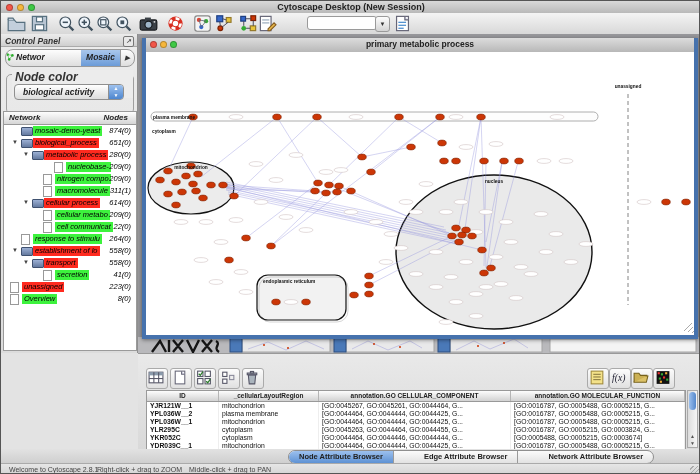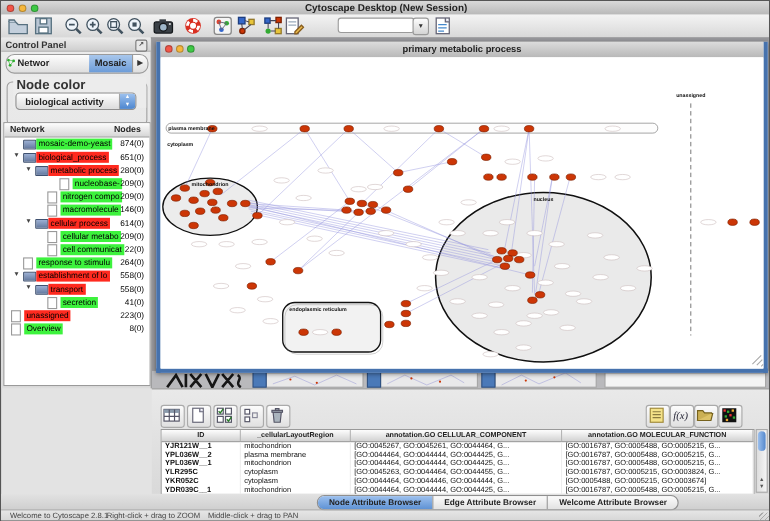--- a/index.html
+++ b/index.html
@@ -16,21 +16,21 @@
     background:linear-gradient(#f4f4f4,#d8d8d8);border-bottom:1px solid #9a9a9a;}
   .tbtn{position:absolute;top:1px;width:19px;height:19px;}
   .tbtn svg{width:19px;height:19px;}
   .search-label{position:absolute;left:280px;top:6px;font-size:9px;color:#222;margin-top:43px;}
   .search-input{position:absolute;left:306px;top:3px;width:62px;height:12px;border:1px solid #9a9a9a;
     border-radius:3px;background:#fff;font-size:8px;padding:0 3px;}
   .search-drop{position:absolute;left:374px;top:3px;width:13px;height:14px;background:linear-gradient(#fdfdfd,#d4d4d4);
     border:1px solid #9a9a9a;border-radius:3px;font-size:6px;text-align:center;line-height:14px;color:#333;}
   
   .control-panel{position:absolute;left:0;top:33px;width:137px;height:319px;
-    background:linear-gradient(#ececec,#dcdcdc);border-right:1px solid #8f8f8f;box-sizing:border-box;}
+    background:linear-gradient(#ececec,#dcdcdc);border-right:1px solid #8f8f8f;box-sizing:border-box;font-style:italic;}
   .panel-head{position:relative;height:13px;background:linear-gradient(#ececec,#cfcfcf);
     border-bottom:1px solid #aaa;font-size:8.5px;font-weight:bold;color:#333;padding:2px 0 0 4px;box-sizing:border-box;}
   .float-ico{position:absolute;right:3px;top:2px;width:9px;height:9px;border:1px solid #777;border-radius:2px;
     font-size:6px;line-height:8px;text-align:center;color:#555;background:#e8e8e8;}
   .cp-tabs{position:absolute;left:4px;top:15px;width:128px;height:16px;border:1px solid #9a9a9a;
     border-radius:8px;background:linear-gradient(#fdfdfd,#dedede);overflow:hidden;display:flex;}
   .cp-tab{flex:1;font-size:8.5px;font-weight:bold;color:#222;text-align:center;line-height:15px;white-space:nowrap;overflow:hidden;}
   .cp-tab.active{background:linear-gradient(#a9c7ec,#6b9bd8);margin-left:36px;}
   .cp-tab .mini{display:inline-block;width:8px;height:8px;vertical-align:-1px;margin-right:2px;}
   .cp-tab-arrow{width:13px;border-left:1px solid #9a9a9a;font-size:7px;line-height:15px;text-align:center;color:#333;}
@@ -87,21 +87,21 @@
      line-height:8px;padding-left:3px;box-sizing:border-box;}
   .td.id{font-weight:bold;}
   .dp-scroll{position:absolute;left:549px;top:36px;width:11px;height:58px;border:1px solid #aaa;
      background:linear-gradient(90deg,#ddd,#f5f5f5);box-sizing:border-box;}
   .dp-thumb{position:absolute;left:1px;top:1px;width:7px;height:18px;border-radius:4px;
      background:linear-gradient(90deg,#9cc0ee,#5588cc);}
   .dp-arrows{position:absolute;left:0px;bottom:0;width:9px;height:14px;font-size:5px;color:#555;text-align:center;line-height:7px;}
   
   .bottom-bar{position:absolute;left:0;top:448px;width:700px;height:14px;background:linear-gradient(#e2e2e2,#cfcfcf);}
   .btab-group{position:absolute;left:287px;top:1px;height:12px;border:1px solid #8f8f8f;border-radius:7px;
-     overflow:hidden;display:flex;background:linear-gradient(#fbfbfb,#e2e2e2);}
+     overflow:hidden;display:flex;background:linear-gradient(#fbfbfb,#e2e2e2);gap:20px;}
   .btab{font-size:7.5px;font-weight:bold;color:#222;line-height:12px;padding:0 10px;border-right:1px solid #9a9a9a;white-space:nowrap;}
   .btab:last-child{border-right:none;}
   .btab.active{background:linear-gradient(#9cc0ee,#5e92d4);}
   
   .status-bar{position:absolute;left:0;top:462px;width:700px;height:12px;background:linear-gradient(#e6e6e6,#d2d2d2);
      border-top:1px solid #aaa;font-size:7px;color:#444;}
   .status-bar span{position:absolute;top:2px;white-space:nowrap;}
   .grip{position:absolute;right:1px;top:1px;width:10px;height:10px;
      background:repeating-linear-gradient(135deg,transparent,transparent 2px,#aaa 2px,#aaa 3px);}
 </style>
@@ -258,21 +258,21 @@
             <span class="tcount">209(0)</span>
           </div>
           <div class="trow">
             <span class="ticon leaf" style="left:39px"></span>
             <span class="tlabel green" style="left:51px">nitrogen compo</span>
             <span class="tcount">209(0)</span>
           </div>
           <div class="trow">
             <span class="ticon leaf" style="left:39px"></span>
             <span class="tlabel green" style="left:51px">macromolecule</span>
-            <span class="tcount">146(0)</span>
+            <span class="tcount">311(1)</span>
           </div>
           <div class="trow">
             <span class="tri" style="left:19px">▼</span>
             <span class="ticon folder" style="left:28px"></span>
             <span class="tlabel red" style="left:40px">cellular process</span>
             <span class="tcount">614(0)</span>
           </div>
           <div class="trow">
             <span class="ticon leaf" style="left:39px"></span>
             <span class="tlabel green" style="left:51px">cellular metabo</span>
@@ -630,21 +630,21 @@
     <div class="dp-scroll">
       <div class="dp-thumb"></div>
       <div class="dp-arrows">▲<br>▼</div>
     </div>
   </div>
 
   <div class="bottom-bar">
     <div class="btab-group" id="bottom-tabs">
         <div class="btab active">Node Attribute Browser</div>
         <div class="btab">Edge Attribute Browser</div>
-        <div class="btab">Welcome Attribute Browser</div>
+        <div class="btab">Network Attribute Browser</div>
       </div>
   </div>
 
   <div class="status-bar">
     <span style="left:8px">Welcome to Cytoscape 2.8.1</span>
     <span style="left:96px">Right-click + drag to ZOOM</span>
     <span style="left:188px">Middle-click + drag to PAN</span>
     <span class="grip"></span>
   </div>
 </div>

